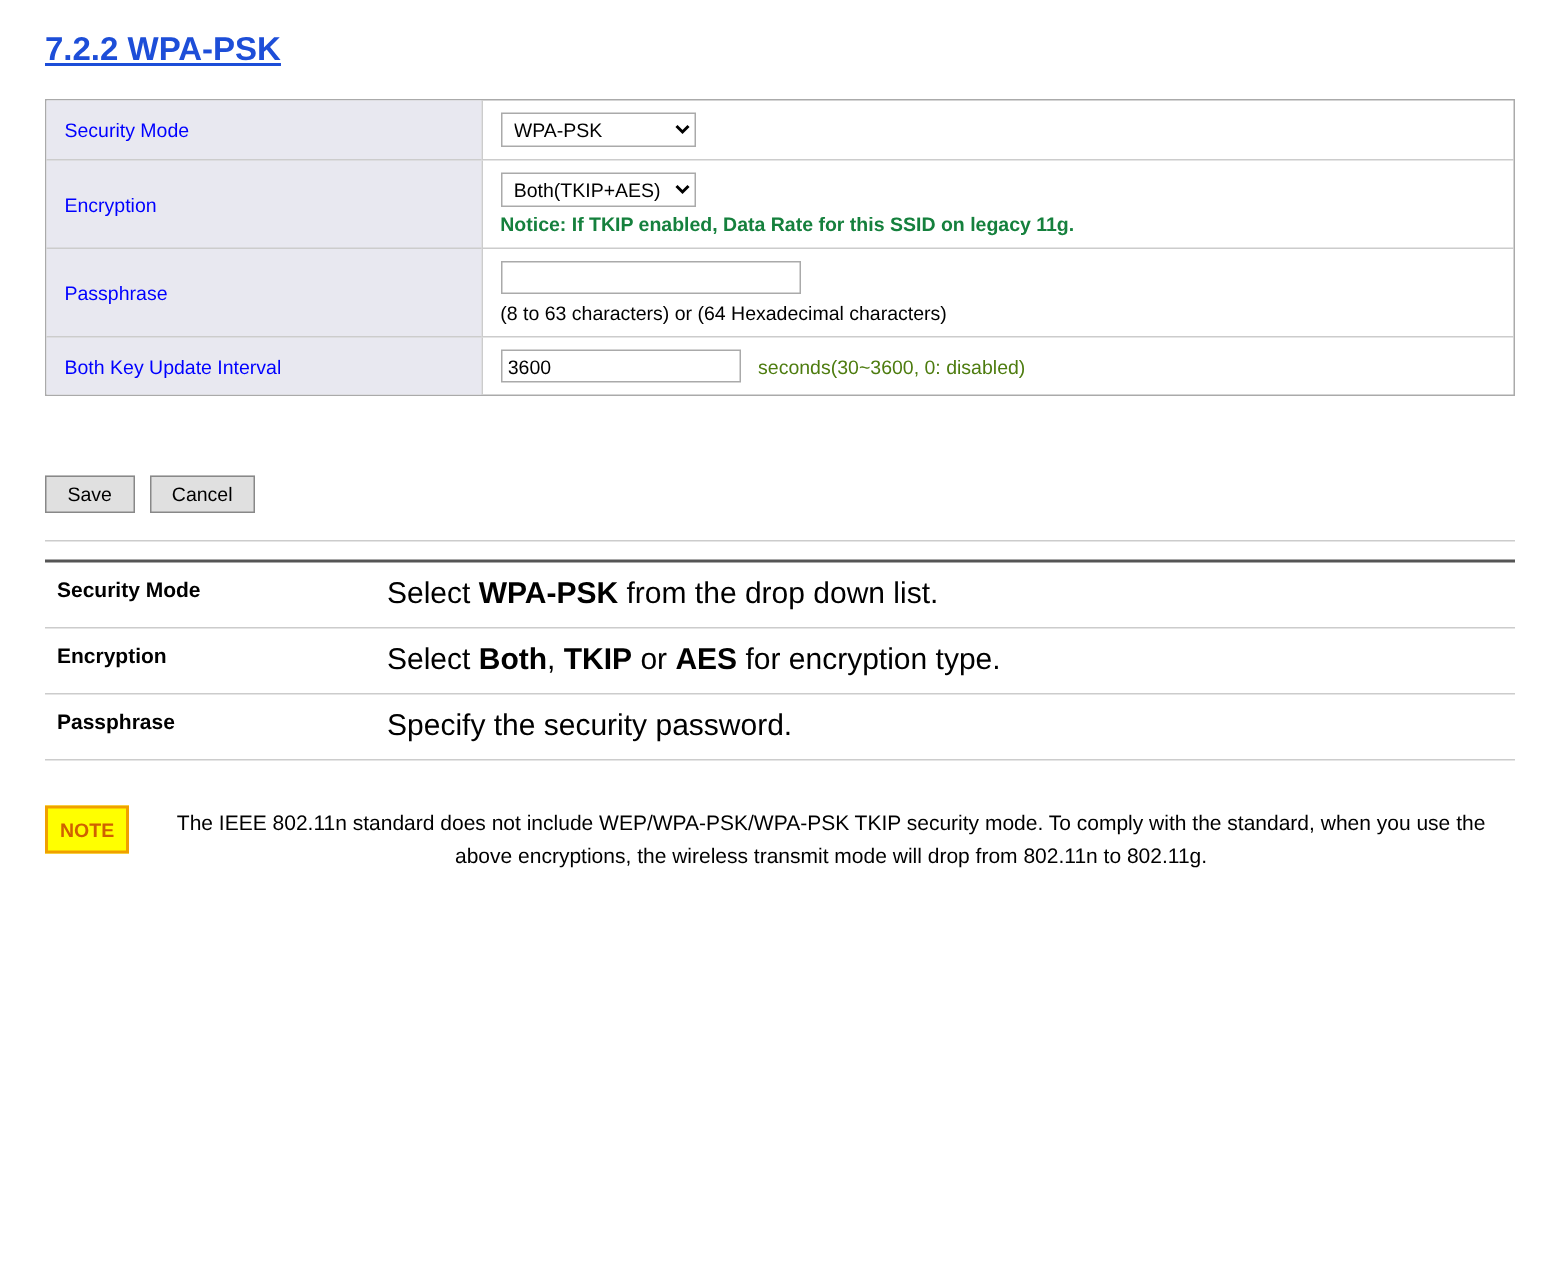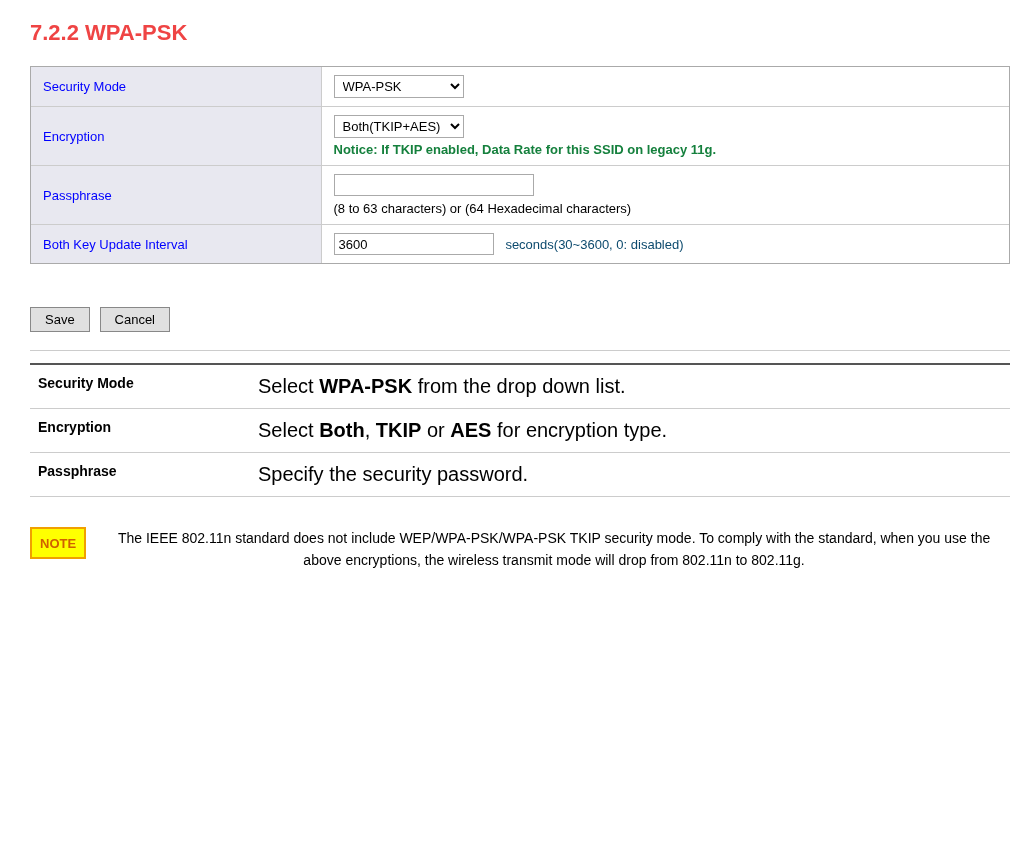--- a/index.html
+++ b/index.html
@@ -10,21 +10,22 @@
       background: #fff;
       padding: 20px 30px;
       width: 1034px;
       min-height: 855px;
     }
 
     h1 {
       font-size: 22px;
       font-weight: bold;
       margin-bottom: 20px;
-      color: #ef4444;
+      color: #1d4ed8;
+      text-decoration: underline;
     }
 
     
     .panel {
       border: 1px solid #aaa;
       display: inline-block;
       width: 980px;
       margin-bottom: 20px;
     }
 
@@ -96,27 +97,27 @@
     .interval-input {
       border: 1px solid #aaa;
       width: 160px;
       height: 22px;
       font-size: 13px;
       padding: 2px 4px;
     }
 
     .interval-hint {
       font-size: 13px;
-      color: #0c4a6e;
+      color: #4d7c0f;
       margin-left: 8px;
     }
 
     
     .button-row {
-      margin: 20px 0 10px 0;
+      margin: 30px 0 10px 0;
     }
 
     .btn {
       padding: 4px 14px;
       font-size: 13px;
       border: 1px solid #888;
       background: #e0e0e0;
       cursor: pointer;
       margin-right: 6px;
     }

